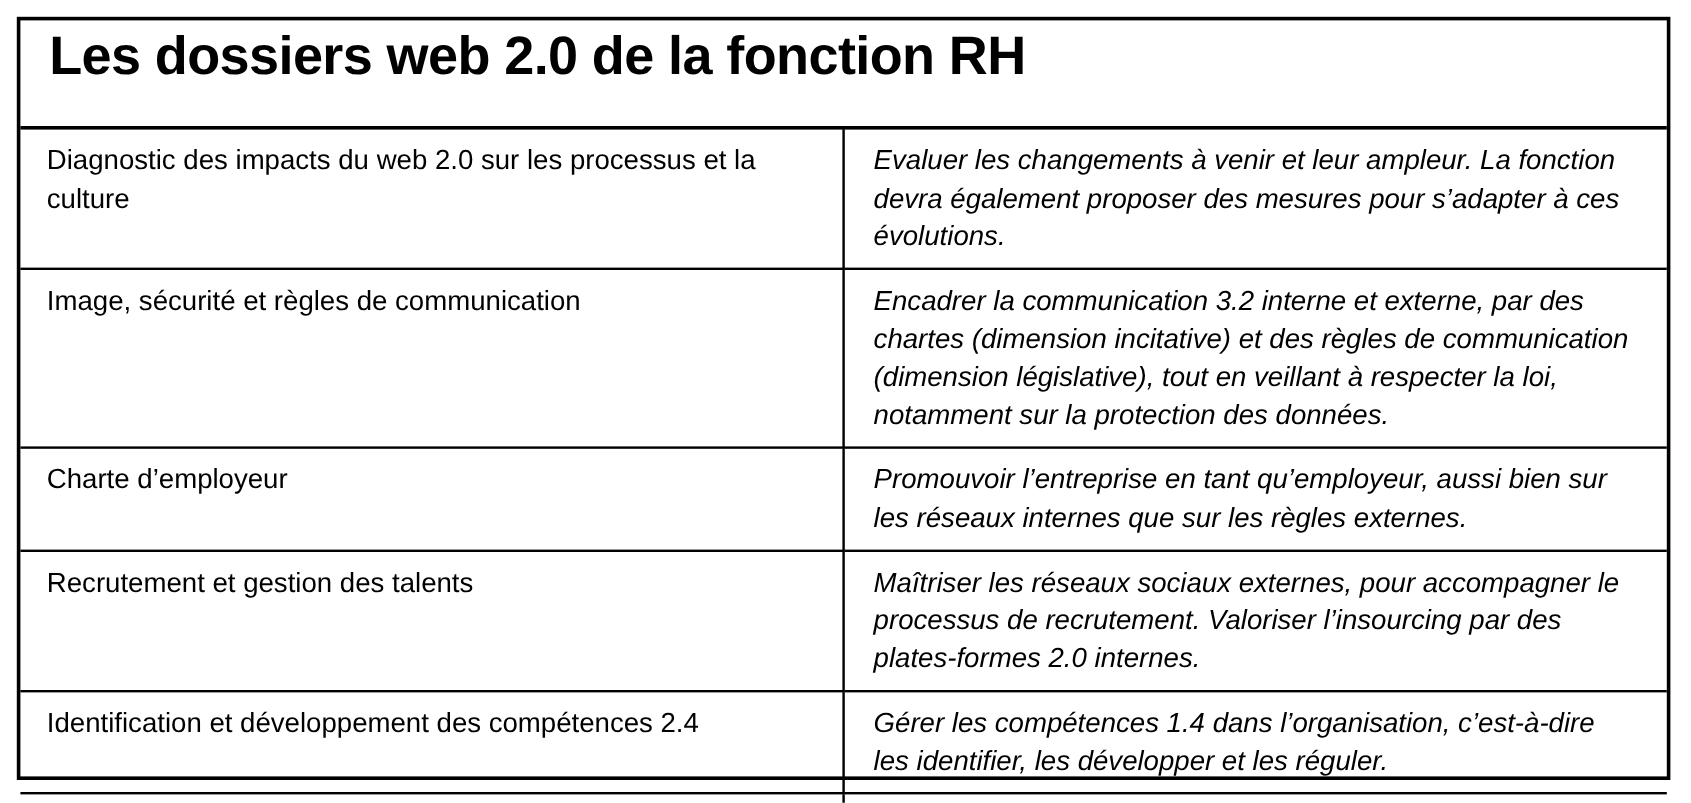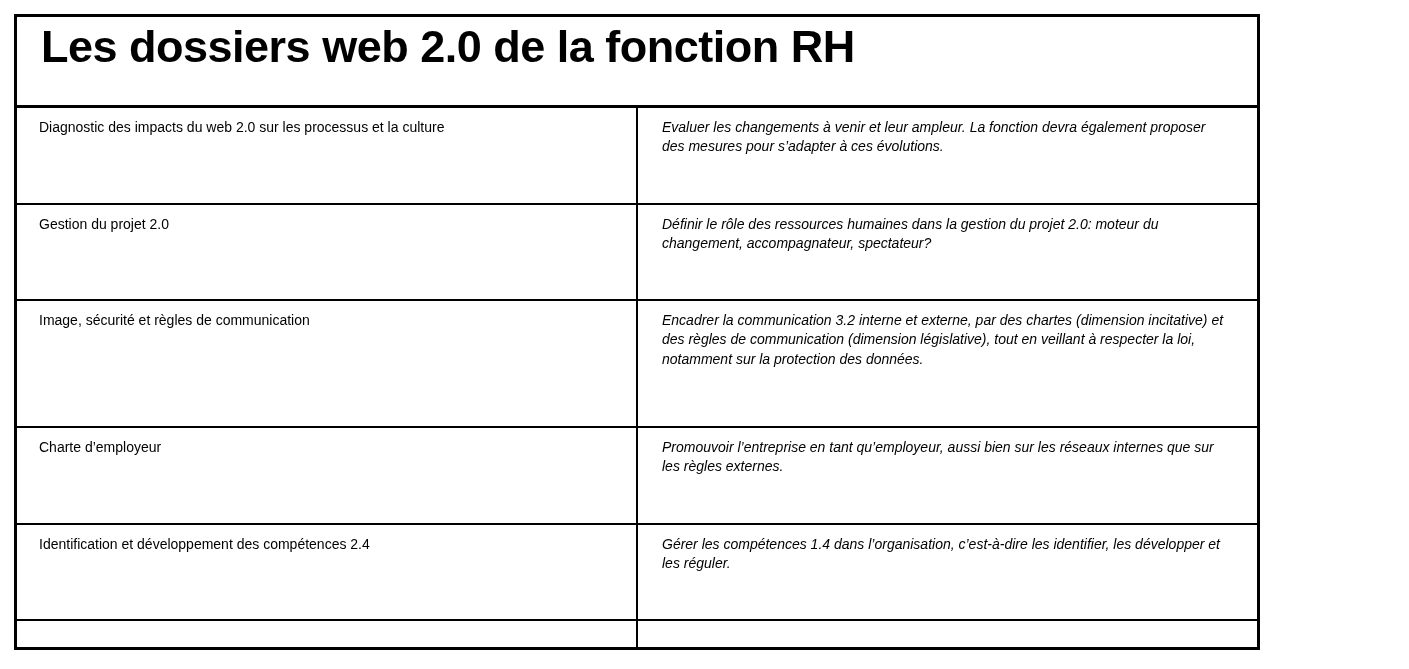--- a/index.html
+++ b/index.html
@@ -17,21 +17,21 @@
   .page {
     position: relative;
     width: 1409px;
     height: 669px;
     box-sizing: border-box;
   }
   .table-wrap {
     position: absolute;
     left: 14px;
     top: 14px;
-    width: 1246px;
+    width: 1378px;
     height: 636px;
     box-sizing: border-box;
     border: 3px solid #000000;
     background: #ffffff;
   }
   table.dossiers {
     border-collapse: collapse;
     width: 100%;
     height: 100%;
     table-layout: fixed;
@@ -48,21 +48,21 @@
   }
   .title-text {
     font-size: 45px;
     font-weight: bold;
     letter-spacing: -0.5px;
     line-height: 1.05;
     white-space: nowrap;
   }
   .row-cell {
     border-bottom: 2px solid #000000 !important;
-    font-size: 14px;
+    font-size: 23px;
     line-height: 1.38;
     padding: 10px 18px 10px 22px !important;
   }
   .row-cell.left {
     border-right: 2px solid #000000 !important;
     width: 443px;
   }
   .row-cell.right {
     padding-left: 24px !important;
     padding-right: 26px !important;
@@ -86,30 +86,30 @@
         <tr>
           <td class="title-cell" colspan="2">
             <div class="title-text">Les dossiers web 2.0 de la fonction RH</div>
           </td>
         </tr>
         <tr>
           <td class="row-cell left">Diagnostic des impacts du web 2.0 sur les processus et la culture</td>
           <td class="row-cell right">Evaluer les changements à venir et leur ampleur. La fonction devra également proposer des mesures pour s’adapter à ces évolutions.</td>
         </tr>
         <tr>
-          <td class="row-cell left">Gestion du projet 2.0</td>
-          <td class="row-cell right">Définir le rôle des ressources humaines dans la gestion du projet 2.0: moteur du changement, accompagnateur, spectateur?</td>
-        </tr>
-        <tr>
           <td class="row-cell left">Image, sécurité et règles de communication</td>
           <td class="row-cell right">Encadrer la communication 3.2 interne et externe, par des chartes (dimension incitative) et des règles de communication (dimension législative), tout en veillant à respecter la loi, notamment sur la protection des données.</td>
         </tr>
         <tr>
           <td class="row-cell left">Charte d’employeur</td>
           <td class="row-cell right">Promouvoir l’entreprise en tant qu’employeur, aussi bien sur les réseaux internes que sur les règles externes.</td>
+        </tr>
+        <tr>
+          <td class="row-cell left">Recrutement et gestion des talents</td>
+          <td class="row-cell right">Maîtriser les réseaux sociaux externes, pour accompagner le processus de recrutement. Valoriser l’insourcing par des plates-formes 2.0 internes.</td>
         </tr>
         <tr>
           <td class="row-cell left">Identification et développement des compétences 2.4</td>
           <td class="row-cell right">Gérer les compétences 1.4 dans l’organisation, c’est-à-dire les identifier, les développer et les réguler.</td>
         </tr>
         <tr class="last-row">
           <td class="spacer-cell left"></td>
           <td class="spacer-cell"></td>
         </tr>
       </tbody>

